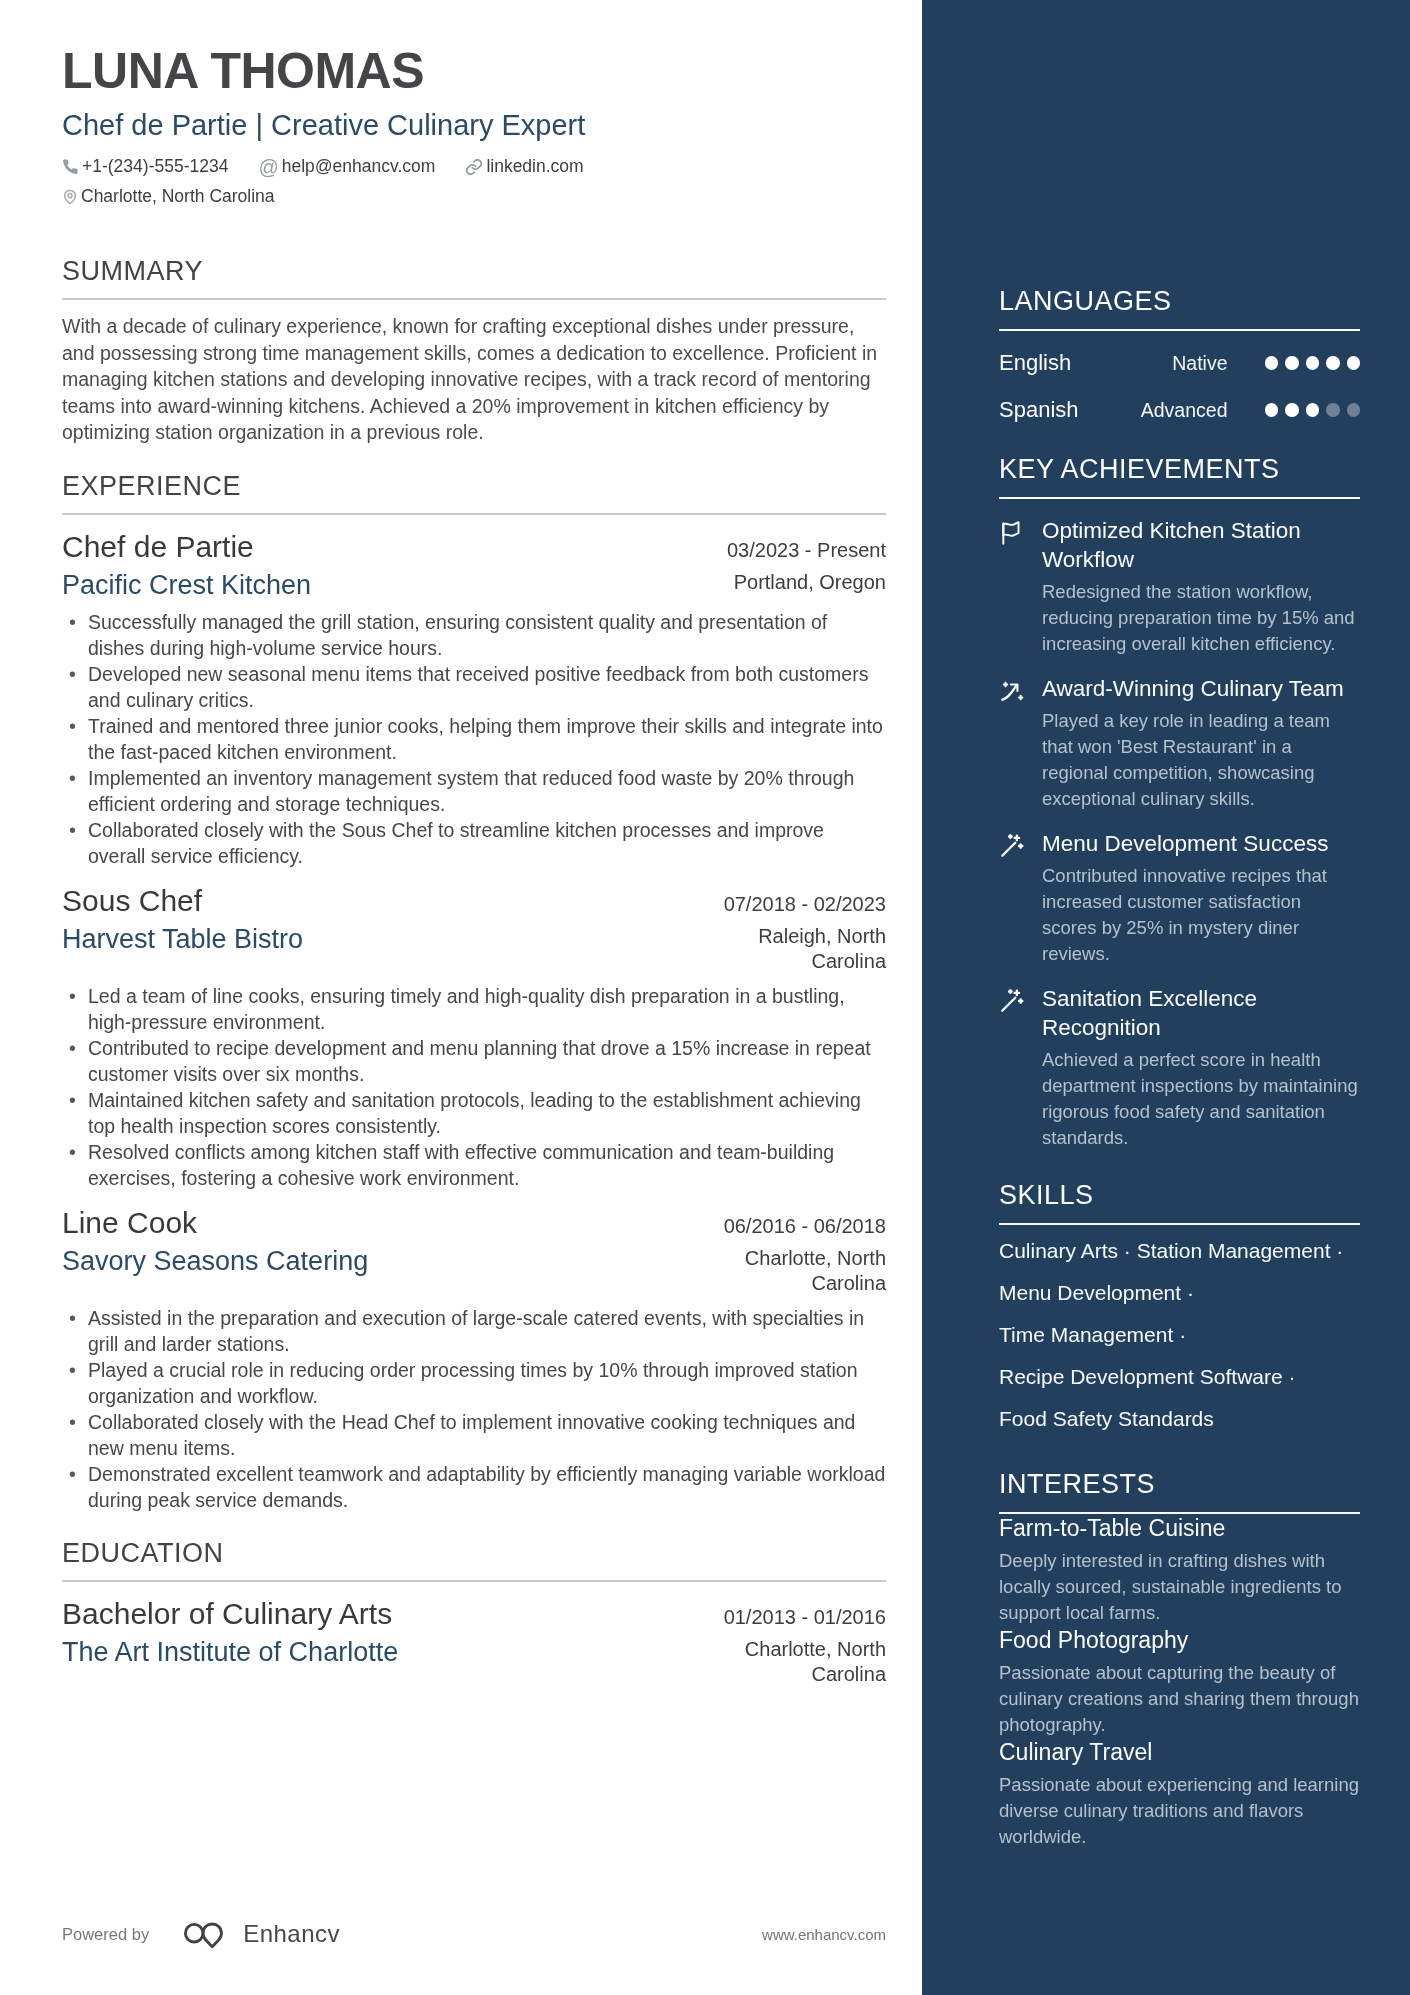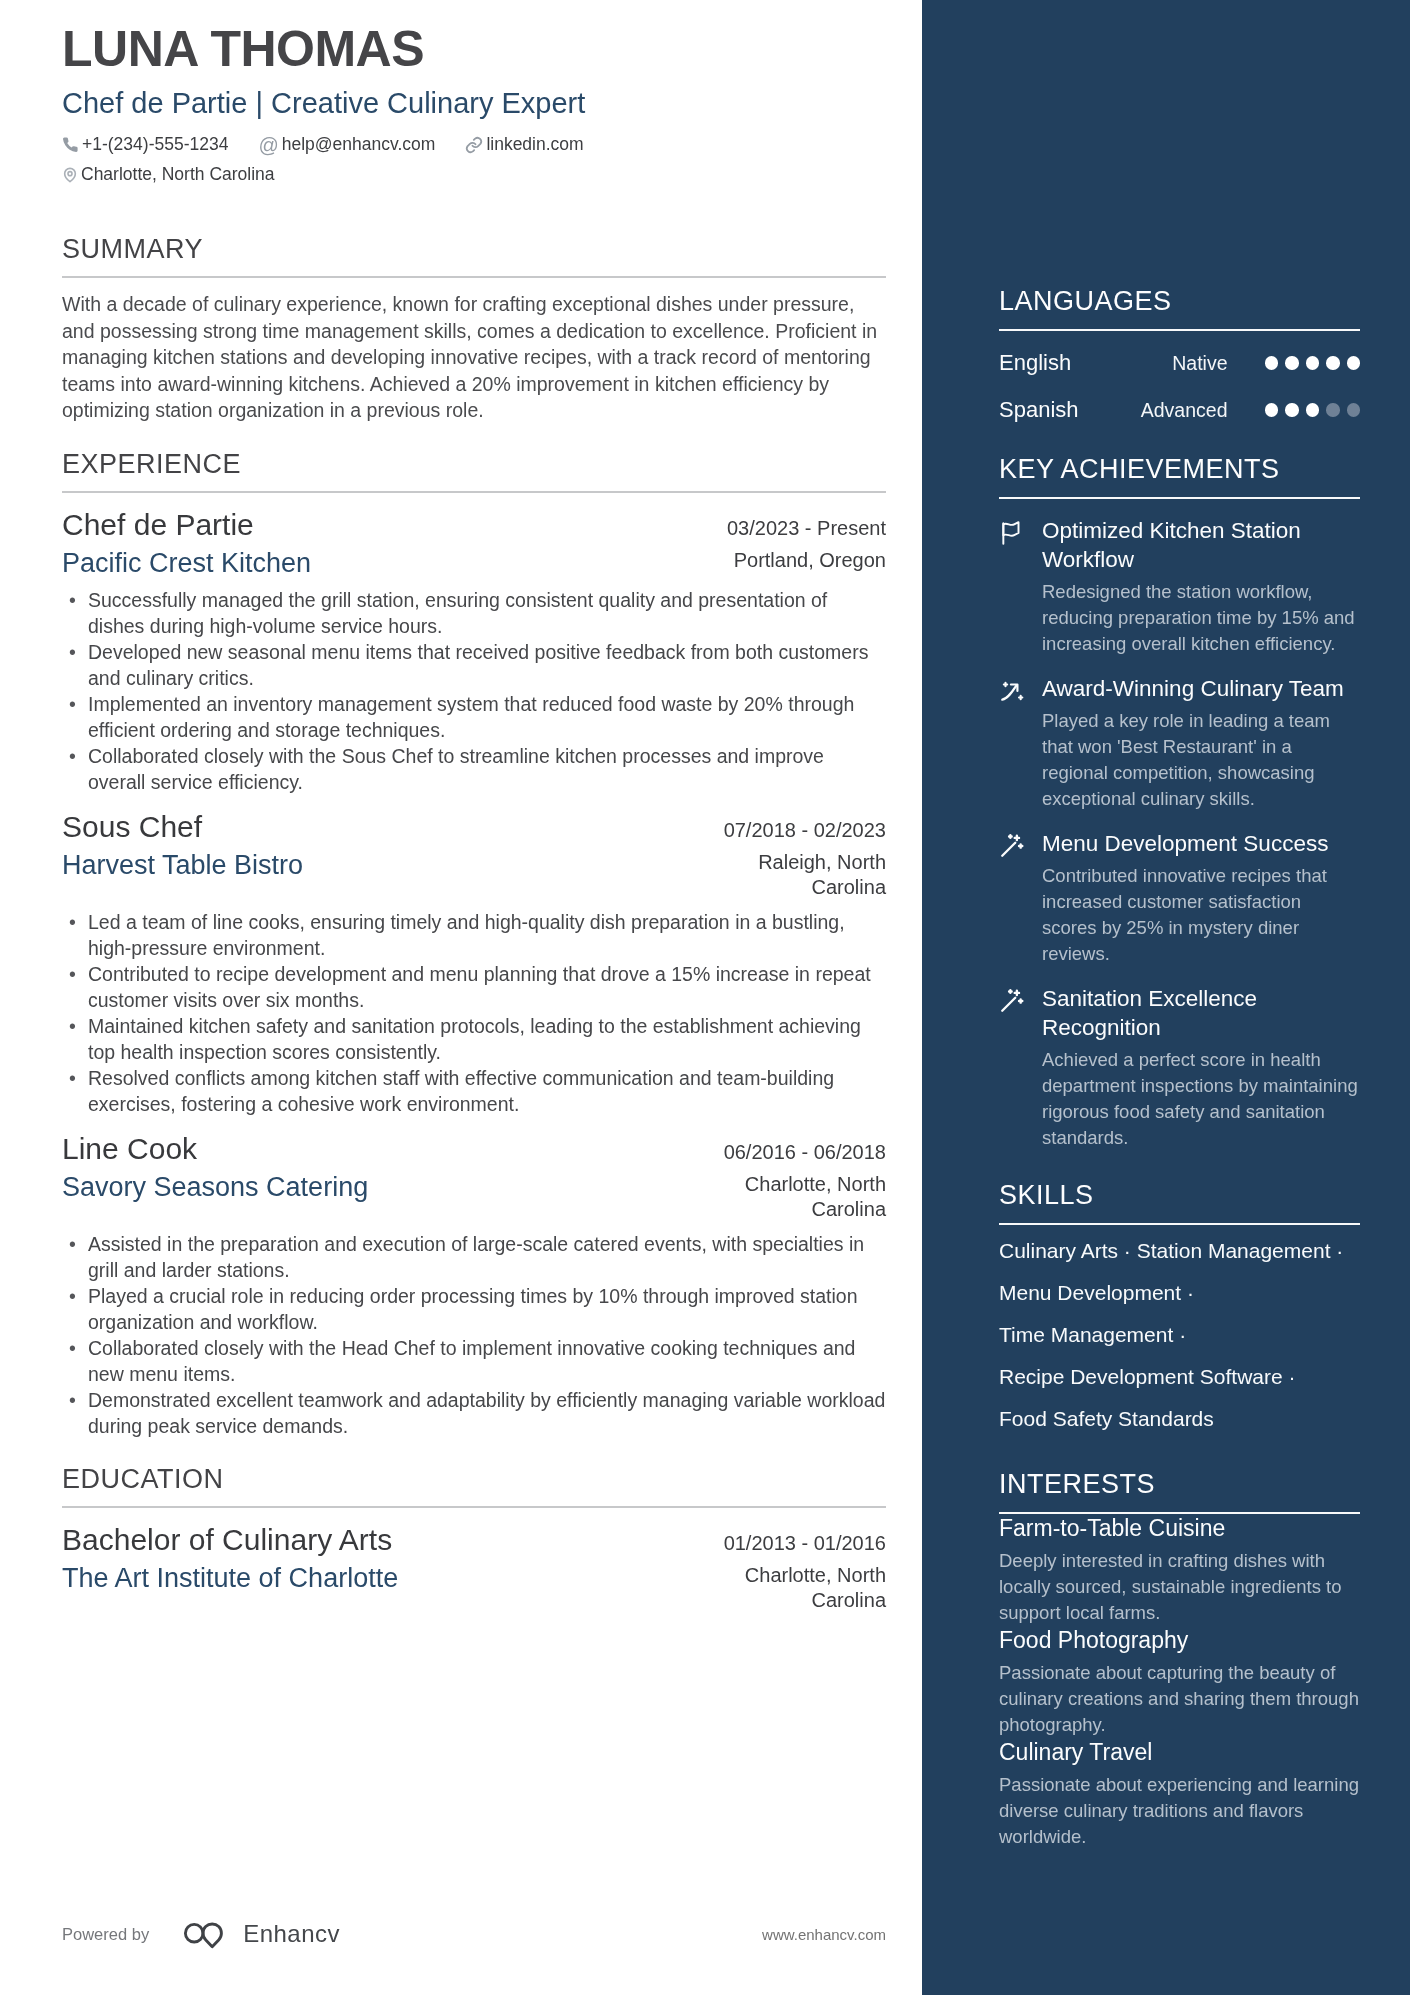--- a/index.html
+++ b/index.html
@@ -3,21 +3,21 @@
 <meta charset="utf-8">
 <style>
   * { margin:0; padding:0; box-sizing:border-box; }
   html,body { background:#e9eaec; }
   .page {
     position:relative; width:1410px; height:1995px; margin:0 auto;
     background:#ffffff; overflow:hidden;
     font-family:"Liberation Sans", sans-serif; color:#454548;
   }
   
-  .main { position:absolute; left:0; top:0; width:922px; height:100%; padding:24px 36px 0 62px; }
+  .main { position:absolute; left:0; top:0; width:922px; height:100%; padding:46px 36px 0 62px; }
   .name { font-size:50px; line-height:50px; font-weight:700; letter-spacing:-0.5px; color:#454548; }
   .subtitle { margin-top:12px; font-size:29px; line-height:34px; font-weight:400; color:#2a4a69; }
   .contact-row { margin-top:14px; display:flex; align-items:center; gap:30px; font-size:17.5px; color:#3d3e41; }
   .contact-item { display:flex; align-items:center; gap:3px; }
   .contact-item .cicon { color:#959ca4; display:flex; align-items:center; }
   .at-glyph { font-size:20px; color:#959ca4; line-height:18px; }
   .loc-row { margin-top:9px; }
   .section { margin-top:26px; }
   .section.first { margin-top:50px; }
   .sec-head { font-size:27px; line-height:28px; font-weight:400; letter-spacing:0.5px; color:#434346; }
@@ -124,20 +124,21 @@
           <div class="job-title">Chef de Partie</div>
           <div class="job-date">03/2023 - Present</div>
         </div>
         <div class="job-sub">
           <div class="company">Pacific Crest Kitchen</div>
           <div class="location">Portland, Oregon</div>
         </div>
         <ul class="bullets">
           <li>Successfully managed the grill station, ensuring consistent quality and presentation of dishes during high-volume service hours.</li>
           <li>Developed new seasonal menu items that received positive feedback from both customers and culinary critics.</li>
+          <li>Trained and mentored three junior cooks, helping them improve their skills and integrate into the fast-paced kitchen environment.</li>
           <li>Implemented an inventory management system that reduced food waste by 20% through efficient ordering and storage techniques.</li>
           <li>Collaborated closely with the Sous Chef to streamline kitchen processes and improve overall service efficiency.</li>
         </ul>
       </div>
 
       <div class="job">
         <div class="job-header">
           <div class="job-title">Sous Chef</div>
           <div class="job-date">07/2018 - 02/2023</div>
         </div>

